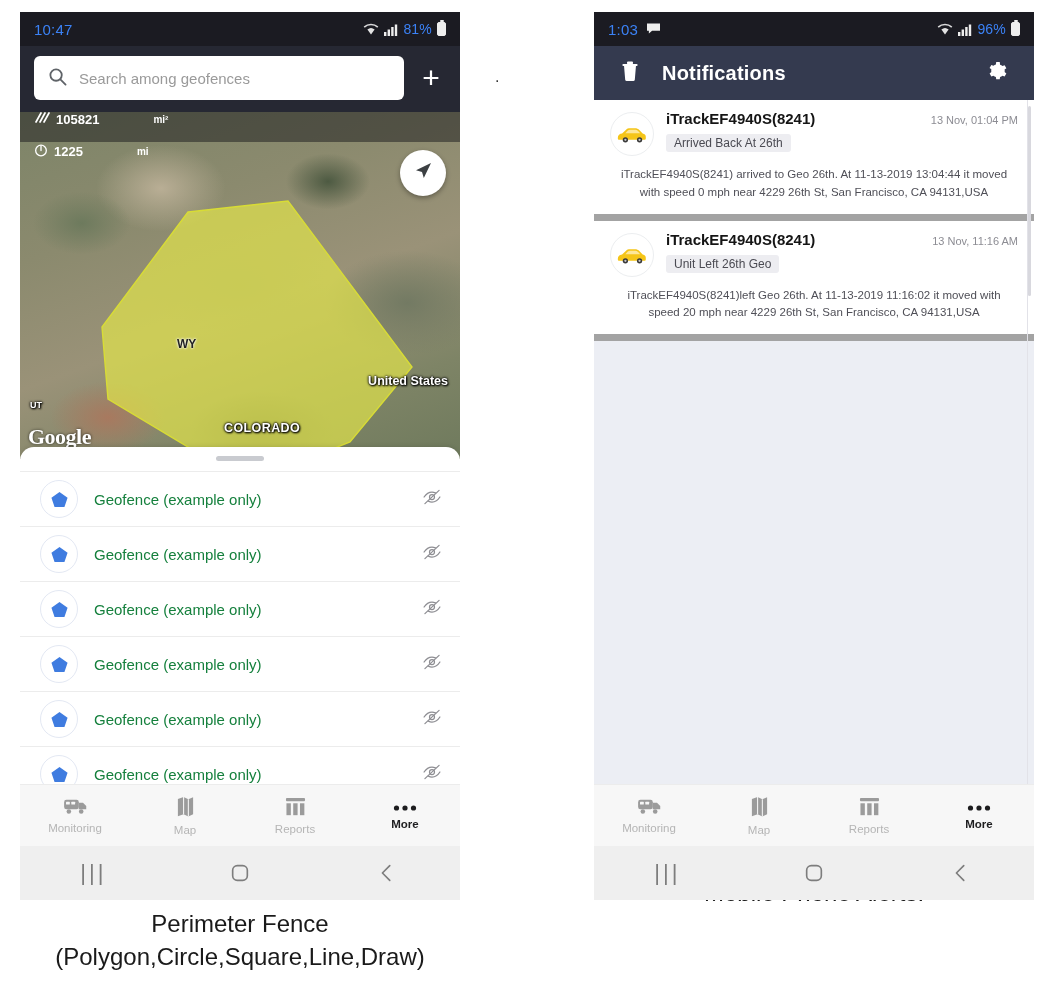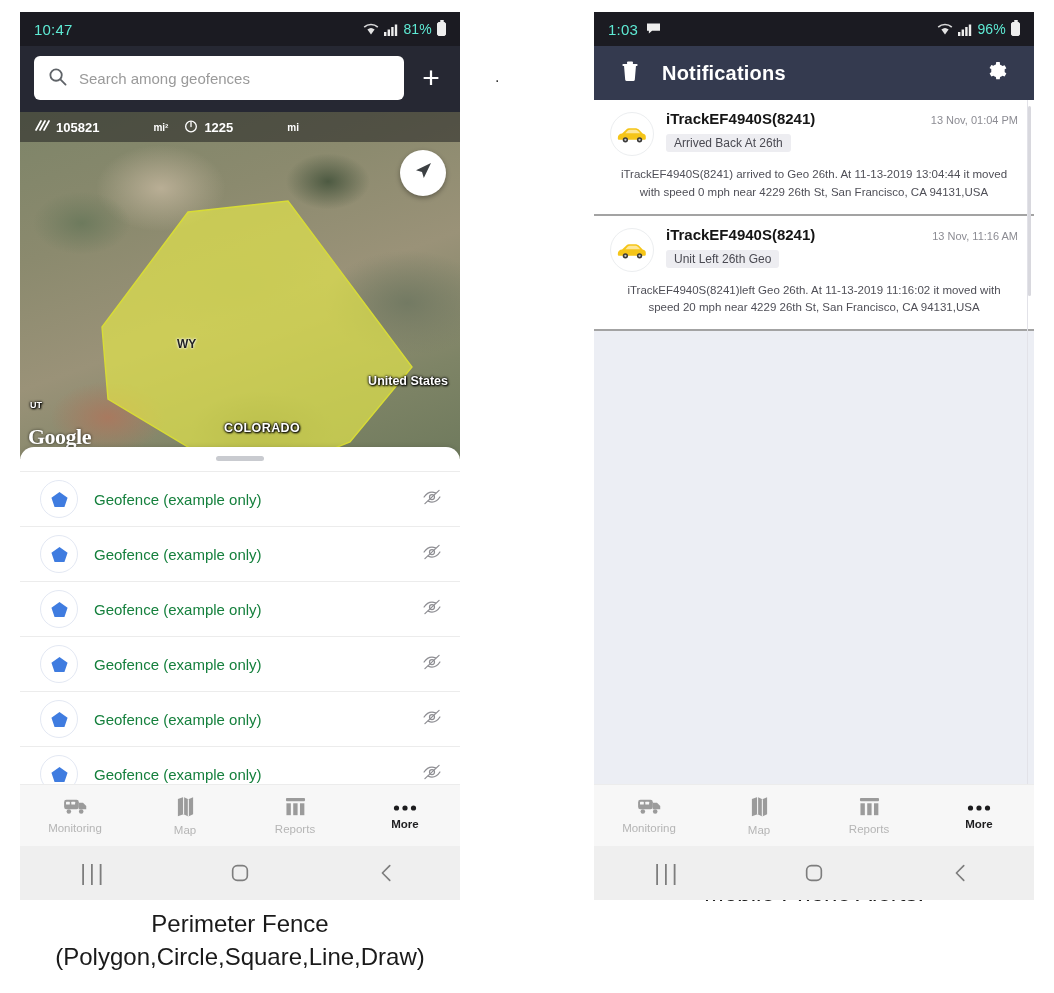--- a/index.html
+++ b/index.html
@@ -11,21 +11,21 @@
   }
   .stage { position: relative; width: 1054px; height: 993px; background:#fff; }
 
   
   .phone { position: absolute; overflow: hidden; background: #fff; }
   #phone-left  { left: 20px;  top: 12px; width: 440px; height: 888px; }
   #phone-right { left: 594px; top: 12px; width: 440px; height: 888px; }
 
   
   .statusbar {
-    height: 34px; background: #1b1b22; color: #5eead4;
+    height: 34px; background: #1b1b22; color: #3b82f6;
     display: flex; align-items: center; padding: 0 14px;
     font-size: 15px; letter-spacing: .2px;
   }
   .sb-time { font-size: 15px; font-weight: 400; }
   .sb-chat { margin-left: 8px; display:inline-block; }
   .sb-right { margin-left: auto; display: flex; align-items: center; gap: 5px; font-size: 14px;}
   .sb-right svg { display:block; }
   .sb-batt { width: 9px; height: 14px; border: 1.6px solid #eee; border-radius: 2px;
              position: relative; background: #eee; }
   .sb-batt:before { content:""; position:absolute; top:-3px; left:2px; width:4px; height:2px; background:#eee; border-radius:1px;}
@@ -61,21 +61,21 @@
       radial-gradient(ellipse 110px 70px at 88% 55%, #737a63 0%, rgba(115,122,99,0) 75%),
       radial-gradient(ellipse 80px 50px at 20% 88%, #a8795f 0%, rgba(168,121,95,0) 72%),
       radial-gradient(ellipse 100px 55px at 55% 92%, #6a6f55 0%, rgba(106,111,85,0) 72%),
       radial-gradient(ellipse 120px 70px at 50% 50%, #8e8f6f 0%, rgba(142,143,111,0) 78%),
       linear-gradient(160deg, #7d8468 0%, #8b8a6e 30%, #9a9278 55%, #7e8466 80%, #6f7a5d 100%);
   }
   .map-stats {
     position: absolute; left: 0; right: 0; top: 0; height: 30px;
     background: rgba(28,28,30,.52); color:#fff;
     display: flex; gap: 16px; padding: 0 14px;
-    font-size: 13px; font-weight: 700; z-index: 4;
+    font-size: 13px; font-weight: 700; z-index: 4; flex-direction: column;
   }
   .map-stat { display:flex; align-items:center; gap:6px; }
   .map-stat .unit { font-size: 10px; font-weight: 700; margin-left: 48px; }
   .map-poly { position: absolute; inset: 0; z-index: 2; }
   .map-label {
     position: absolute; color:#fff; font-weight: 700; z-index: 3;
     text-shadow: 0 0 3px #000, 0 0 2px #000, 1px 1px 2px #000;
     white-space: nowrap;
   }
   .lbl-wy { left: 157px; top: 225px; font-size: 12px; color:#222; text-shadow: 0 0 2px #fff, 0 0 3px #fff; }
@@ -148,21 +148,21 @@
     border-bottom: 1px solid #ececec;
   }
   .chip {
     border: 1px solid #c9c9cf; border-radius: 20px; height: 32px;
     display:flex; align-items:center; padding: 0 20px; font-size: 13px;
     color:#3c3c43; background:#fff; cursor:pointer; white-space:nowrap;
   }
   .chip.selected { background:#2b3147; color:#fff; border-color:#2b3147; font-weight:700; padding: 0 34px; }
   .notif-body { background:#eceef4; position:absolute; left:0; right:0; top:88px; bottom:116px; }
   .notif-list { background: transparent; }
-  .notif-card { background:#fff; padding: 10px 16px 12px; border-bottom: 2px solid #a3a3a3; }
+  .notif-card { background:#fff; padding: 10px 16px 12px; border-bottom: 7px solid #a3a3a3; }
   .nc-top { display:flex; align-items:flex-start; gap: 12px; }
   .nc-avatar {
     width: 44px; height: 44px; border-radius: 50%; border:1px solid #eceef0;
     flex:none; display:flex; align-items:center; justify-content:center; background:#fff;
     margin-top: 2px;
   }
   .nc-head { flex:1; min-width:0; }
   .nc-titlerow { display:flex; align-items:baseline; }
   .nc-title { font-size: 15px; font-weight: 700; color:#151515; }
   .nc-time { margin-left:auto; font-size: 11px; color:#8c8c93; white-space:nowrap; padding-left:8px; }

